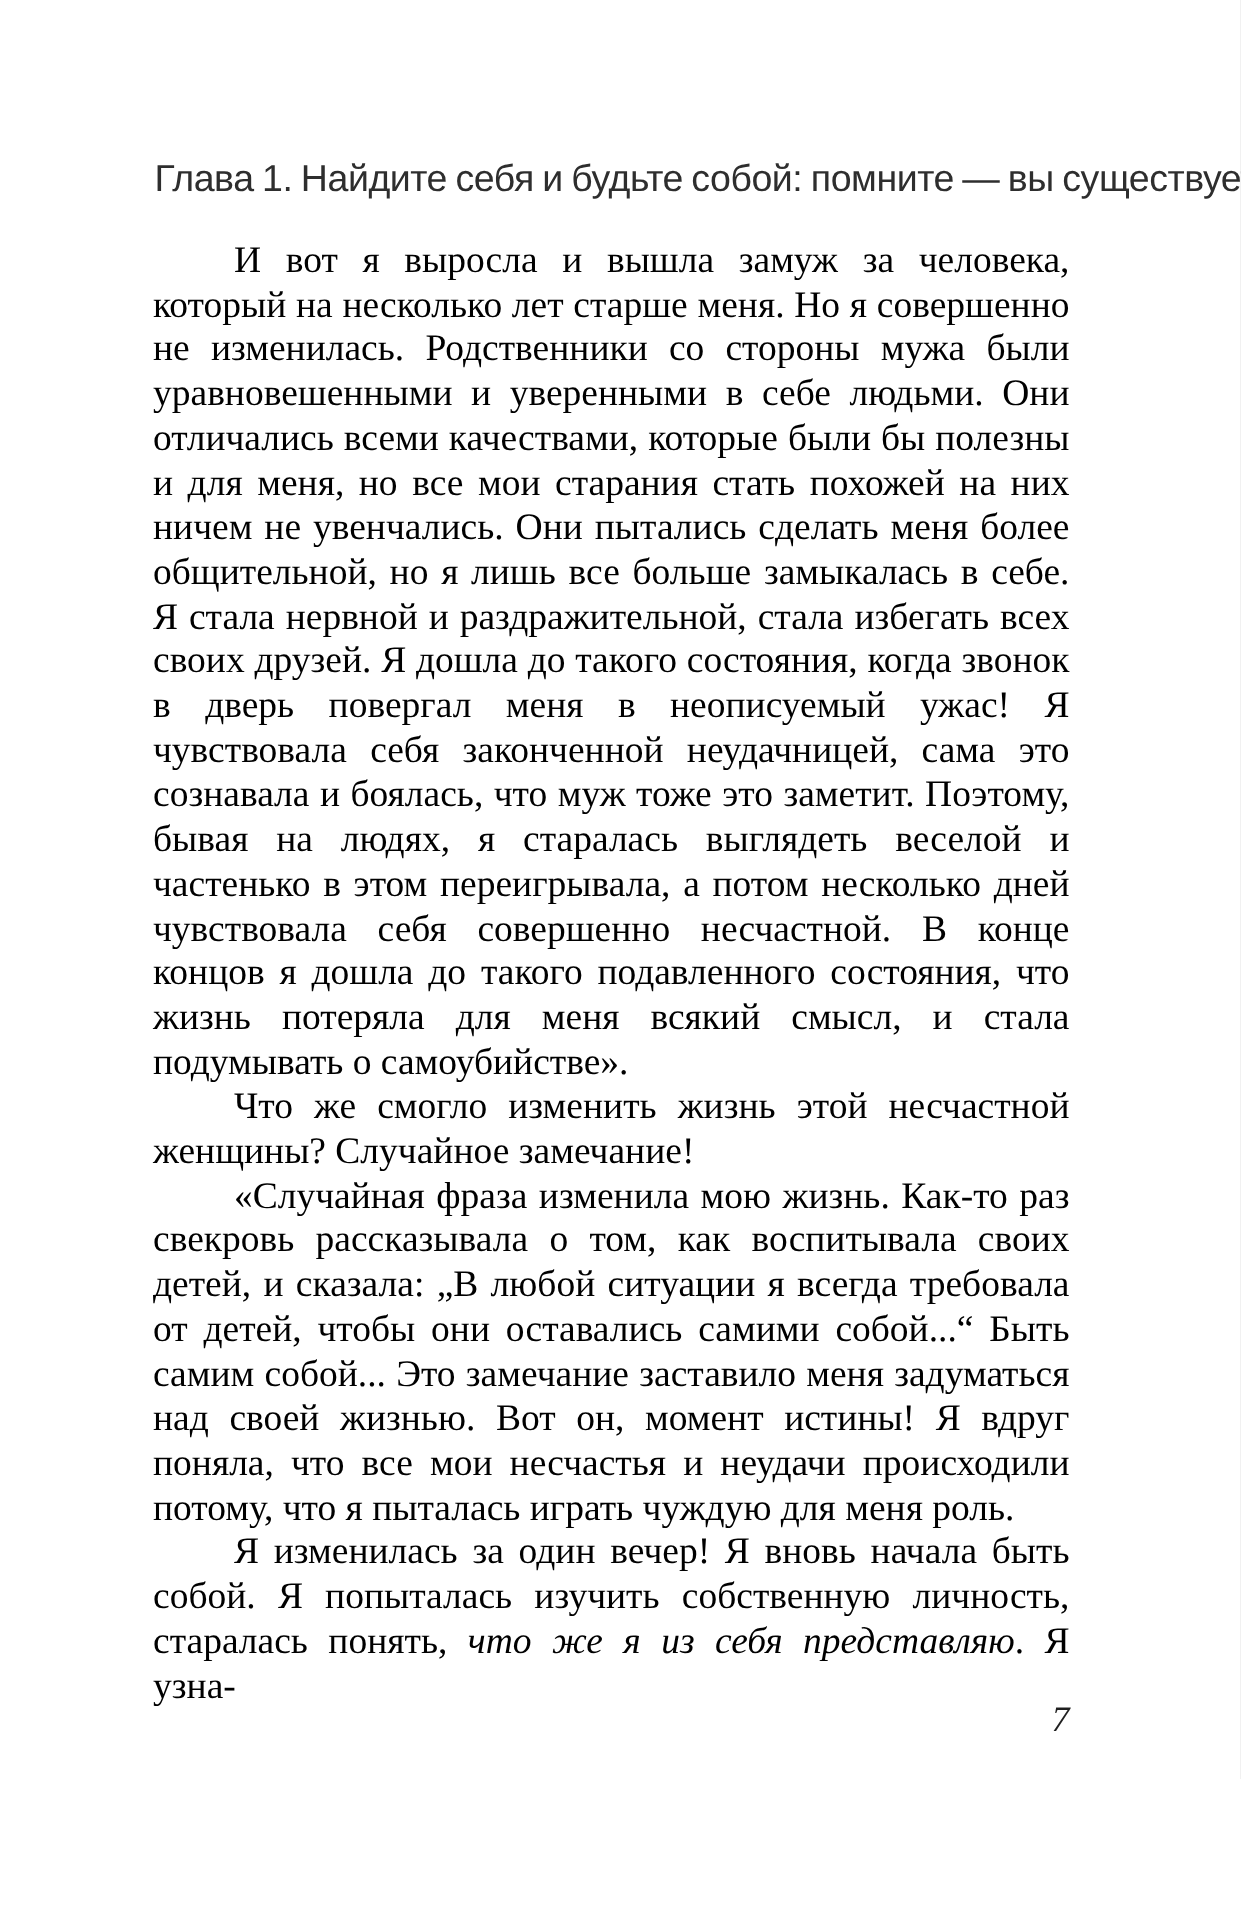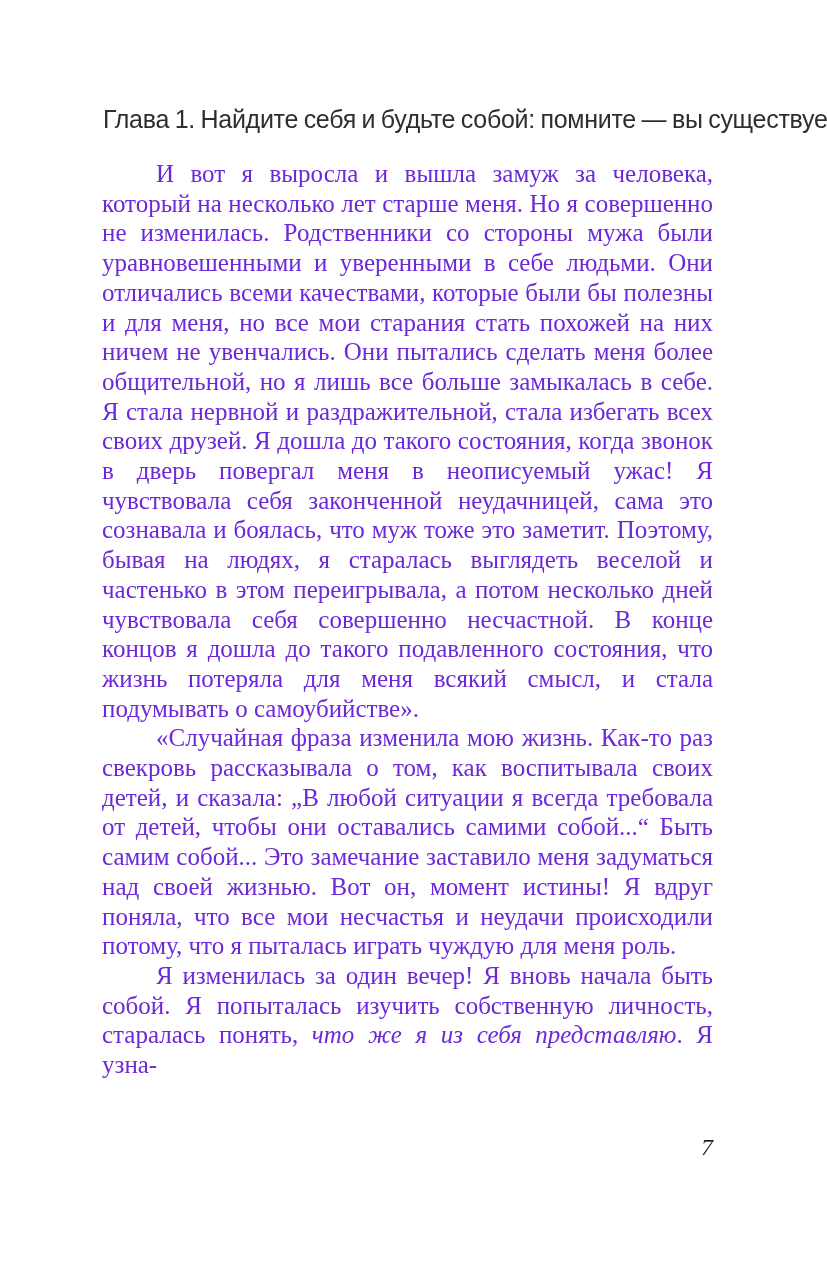--- a/index.html
+++ b/index.html
@@ -31,21 +31,21 @@
     white-space: nowrap;
   }
   .text-block {
     position: absolute;
     top: 159px;
     left: 102px;
     width: 611px;
     font-size: 25px;
     line-height: 29.7px;
     text-align: justify;
-    color: #6d28d9;
+    color: #000000;
   }
   .para {
     margin: 0;
     padding: 0;
     text-indent: 54px;
   }
   .para em {
   }
   .page-number {
     position: absolute;
@@ -61,19 +61,20 @@
 </style>
 </head>
 <body>
 
 <div class="page">
 
   <div class="running-head">Глава 1. Найдите себя и будьте собой: помните — вы существуете...</div>
 
   <div class="text-block">
     <p class="para">И вот я выросла и вышла замуж за человека, который на несколько лет старше меня. Но я совершенно не изменилась. Родственники со стороны мужа были уравновешенными и уверенными в себе людьми. Они отличались всеми качествами, которые были бы полезны и для меня, но все мои старания стать похожей на них ничем не увенчались. Они пытались сделать меня более общительной, но я лишь все больше замыкалась в себе. Я стала нервной и раздражительной, стала избегать всех своих друзей. Я дошла до такого состояния, когда звонок в дверь повергал меня в неописуемый ужас! Я чувствовала себя законченной неудачницей, сама это сознавала и боялась, что муж тоже это заметит. Поэтому, бывая на людях, я старалась выглядеть веселой и частенько в этом переигрывала, а потом несколько дней чувствовала себя совершенно несчастной. В конце концов я дошла до такого подавленного состояния, что жизнь потеряла для меня всякий смысл, и стала подумывать о самоубийстве».</p>
+    <p class="para">Что же смогло изменить жизнь этой несчастной женщины? Случайное замечание!</p>
     <p class="para">«Случайная фраза изменила мою жизнь. Как-то раз свекровь рассказывала о том, как воспитывала своих детей, и сказала: „В любой ситуации я всегда требовала от детей, чтобы они оставались самими собой...“ Быть самим собой... Это замечание заставило меня задуматься над своей жизнью. Вот он, момент истины! Я вдруг поняла, что все мои несчастья и неудачи происходили потому, что я пыталась играть чуждую для меня роль.</p>
     <p class="para"><span>Я изменилась за один вечер! Я вновь начала быть собой. Я попыталась изучить собственную личность, старалась понять, </span><em>что же я из себя представляю</em><span>. Я узна-</span></p>
   </div>
 
   <div class="page-number">7</div>
 
 </div>
 
 </body></html>

